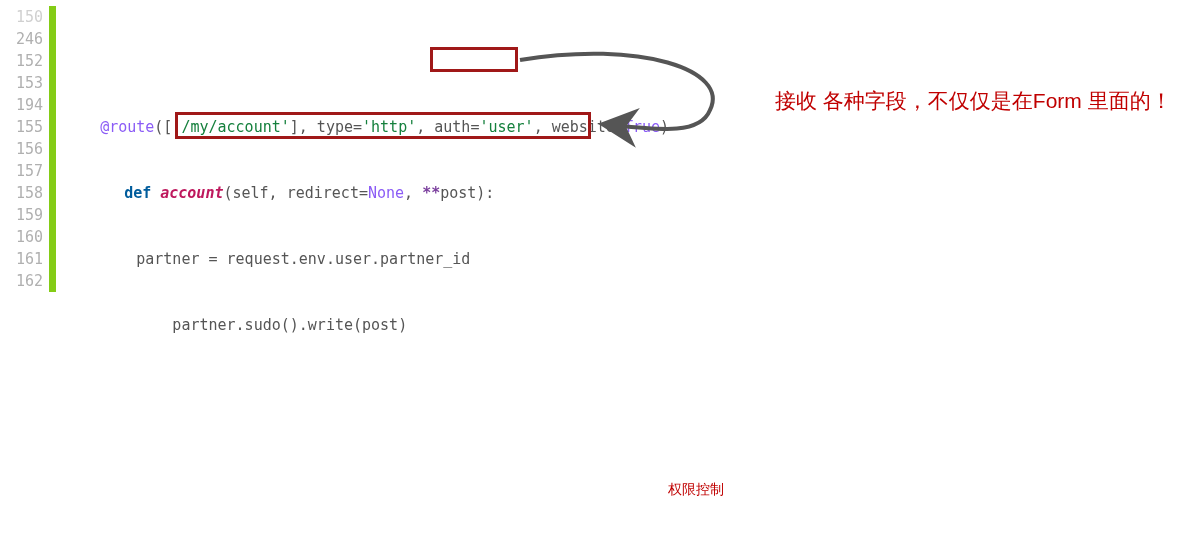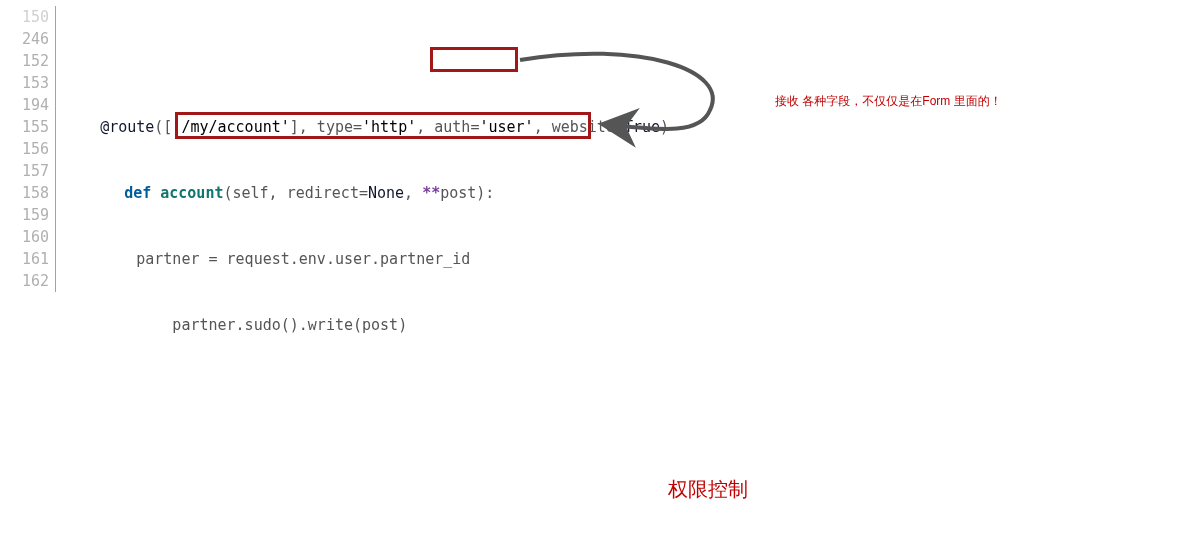--- a/index.html
+++ b/index.html
@@ -23,46 +23,46 @@
     top: 6px;
     width: 56px;
     text-align: right;
     color: #b0b0b0;
     font-size: 15px;
     user-select: none;
   }
   .gutter div {
     height: 22px;
     padding-right: 6px;
-    border-right: 1px solid #84cc16;
+    border-right: 7px solid #84cc16;
   }
   .gutter .faded {
     color: #d0d0d0;
   }
   .code {
     position: absolute;
     left: 64px;
     top: 6px;
     white-space: pre;
     color: #555555;
   }
   .code-line {
     height: 22px;
   }
   .kw-blue { color: #005c9c; font-weight: bold; margin-left: 24px; }
-  .kw-green { color: #0f766e; font-weight: bold; }
-  .builtin-blue { color: #0f172a; margin-top: 36px; }
+  .kw-green { color: #be185d; font-weight: bold; font-style: italic; }
+  .builtin-blue { color: #8b5cf6; margin-top: 36px; }
   .op-purple { color: #7a3e9d; font-weight: bold; }
-  .string { color: #000000; }
+  .string { color: #15803d; }
 
   .annotation {
     position: absolute;
     font-family: "Microsoft YaHei", "PingFang SC", sans-serif;
     color: #c00000;
-    font-size: 12px;
+    font-size: 21px;
     line-height: 26px;
   }
   .box-red {
     position: absolute;
     border: 3px solid #a01818;
     box-sizing: border-box;
     background: transparent;
   }
   .arrow {
     position: absolute;
@@ -110,15 +110,15 @@
   <svg class="arrow" style="left:500px; top:40px; width:250px; height:110px;" viewBox="0 0 250 110">
     <defs>
       <marker id="ah" markerWidth="10" markerHeight="10" refX="7" refY="5" orient="auto">
         <path d="M0,0 L10,5 L0,10 L3,5 Z" fill="#555"></path>
       </marker>
     </defs>
     <path d="M 20 20 C 140 0, 230 30, 210 70 C 200 95, 160 90, 110 85" stroke="#555" stroke-width="4" fill="none" marker-end="url(#ah)"></path>
   </svg>
 
   <div class="annotation" style="left:775px; top:88px;">接收 各种字段，不仅仅是在Form 里面的！</div>
-  <div class="annotation" style="left:668px; top:476px; font-size:20px;text-align:center;">权限控制</div>
+  <div class="annotation" style="left:668px; top:476px; font-size:14px;text-align:center;">权限控制</div>
 
 </div>
 
 </body></html>

